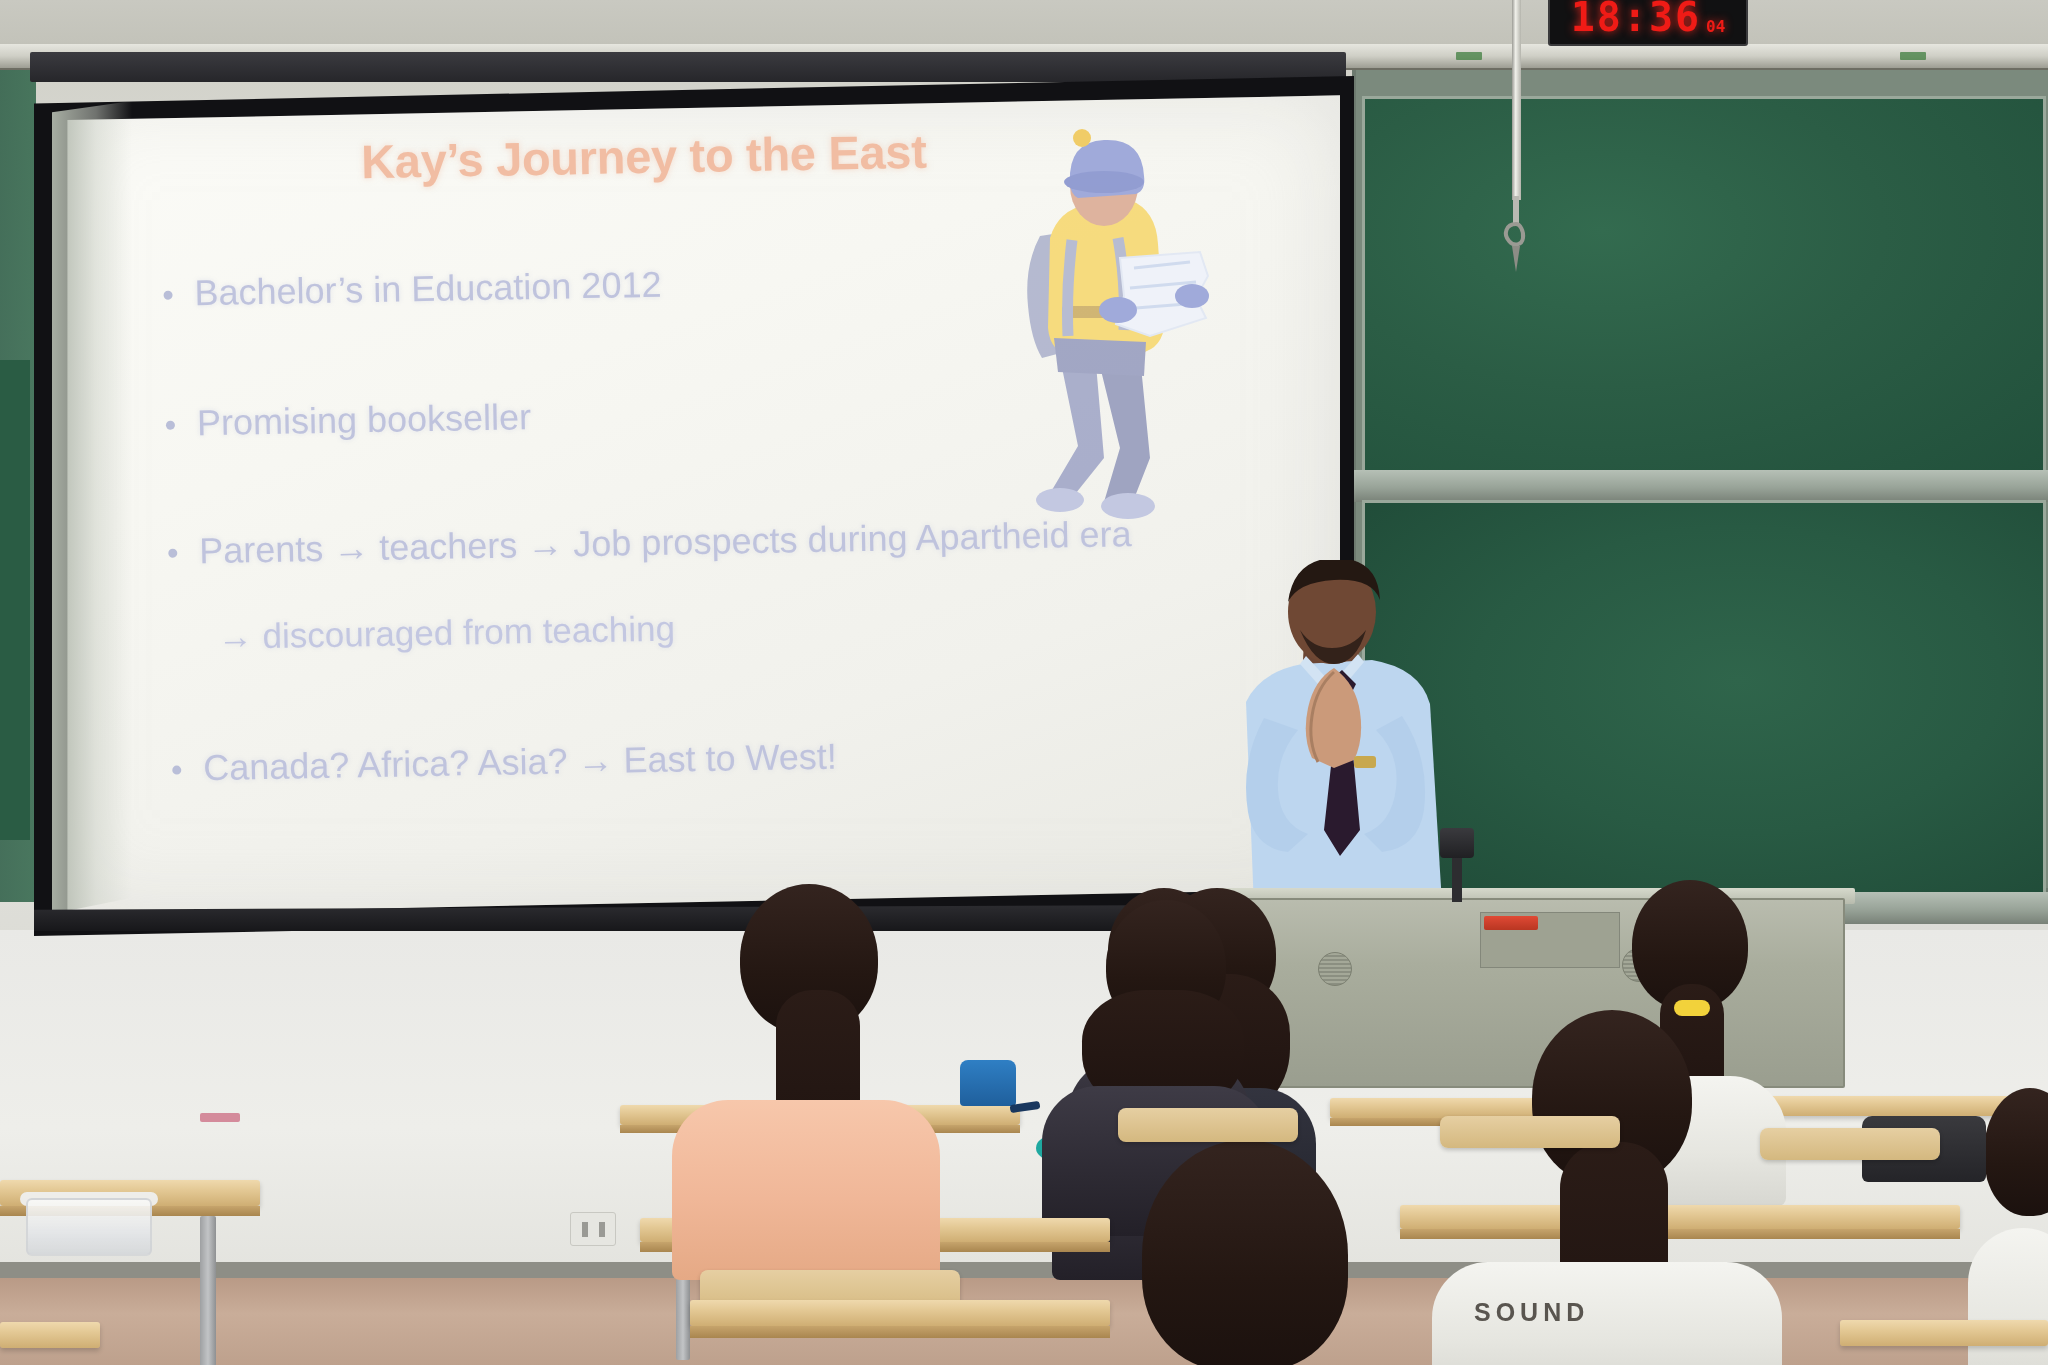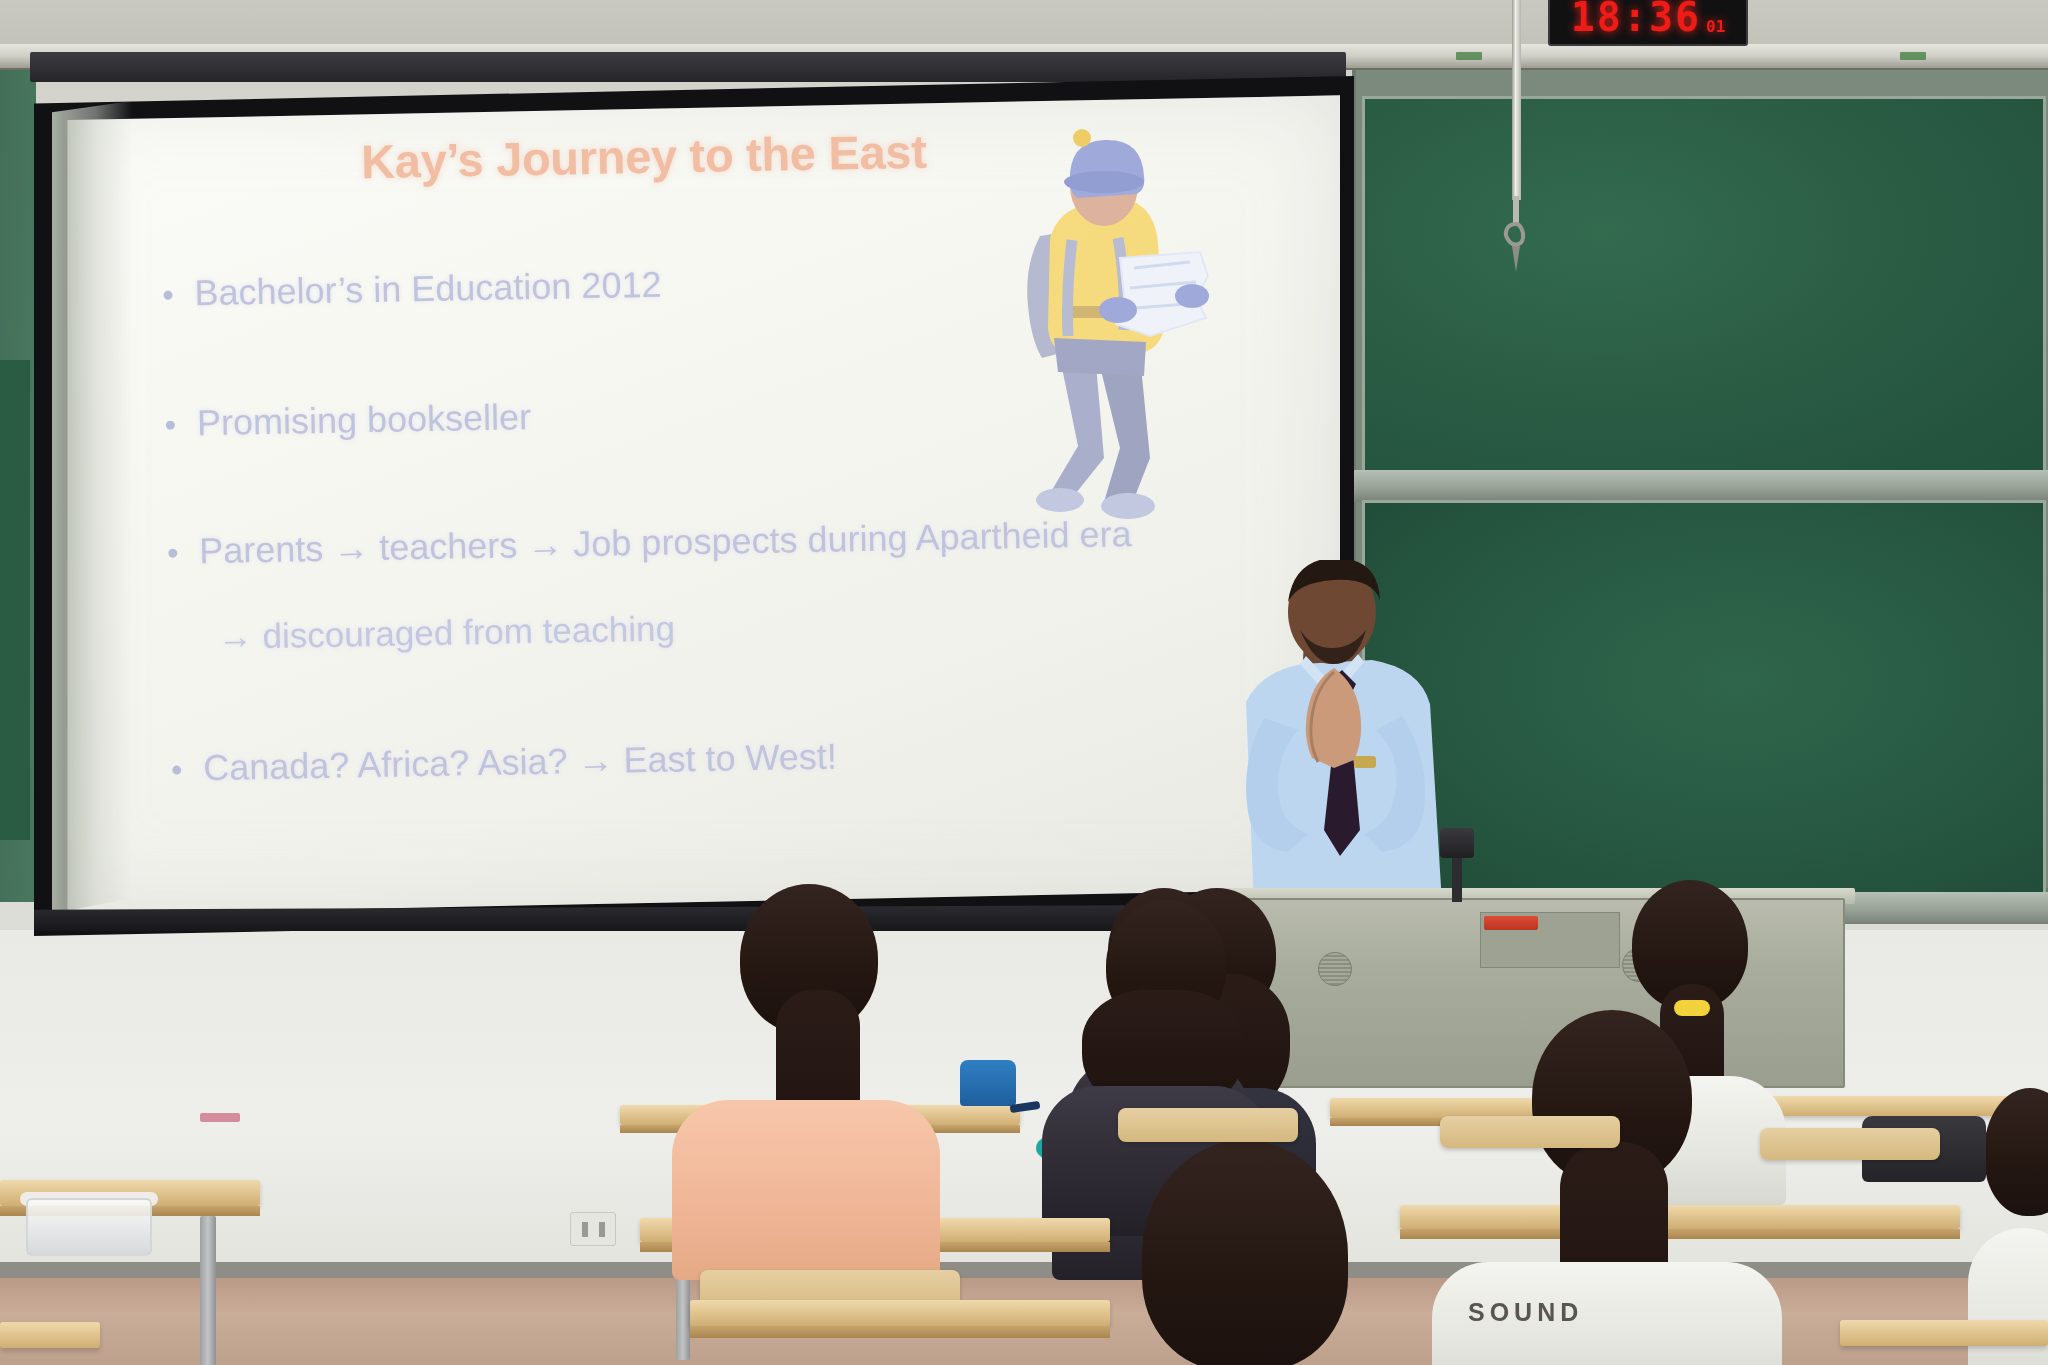--- a/index.html
+++ b/index.html
@@ -315,21 +315,21 @@
 
   <div class="rod"></div>
   <svg class="rod-hook" viewBox="0 0 30 78">
     <path d="M13 0 h6 v30 h-6 z" fill="#b9b9b2"></path>
     <path d="M16 28 c-10 0 -13 10 -7 17 c5 6 13 4 14 -3 c1 -7 -3 -14 -7 -14 z" fill="none" stroke="#9a9a93" stroke-width="4"></path>
     <path d="M12 50 l8 0 l-4 26 z" fill="#8d8d86"></path>
   </svg>
 
   <div class="clock-box">
     <span class="clock-time">18:36</span>
-    <span class="clock-sec">01</span>
+    <span class="clock-sec">04</span>
   </div>
 
   <div class="screen-case"></div>
   <div class="screen-outer"></div>
   <div class="screen-white"></div>
   <div class="screen-sidebar-shade"></div>
 
   <div class="slide">
 
     <div class="slide-title">Kay’s Journey to the East</div>
@@ -521,21 +521,21 @@
   </div>
 
   <div class="student" style="left:1086px; top:1140px; width:320px; height:230px;">
     <div class="head" style="left:56px; top:0; width:206px; height:230px; border-radius:50% 50% 40% 40%;"></div>
   </div>
 
   <div class="student" style="left:1440px; top:1010px; width:340px; height:360px;">
     <div class="head" style="left:92px; top:0; width:160px; height:176px;"></div>
     <div class="ponytail" style="left:120px; top:132px; width:108px; height:240px; border-radius:46px;"></div>
     <div class="body body-white" style="left:-8px; top:252px; width:350px; height:130px;"></div>
-    <div class="shirt-text" style="left:28px; top:288px;text-align:center;">SOUND</div>
+    <div class="shirt-text" style="left:34px; top:288px;text-align:center;">SOUND</div>
   </div>
 
   <div class="desk" style="left:0; top:1180px; width:260px; height:26px;"></div>
   <div class="desk-edge" style="left:0; top:1206px; width:260px; height:10px;"></div>
   <div class="desk-leg" style="left:200px; top:1216px; width:16px; height:150px;"></div>
   <div class="lunchbox-lid"></div>
   <div class="lunchbox"></div>
 
   <div class="desk" style="left:0; top:1322px; width:100px; height:26px;"></div>
 

